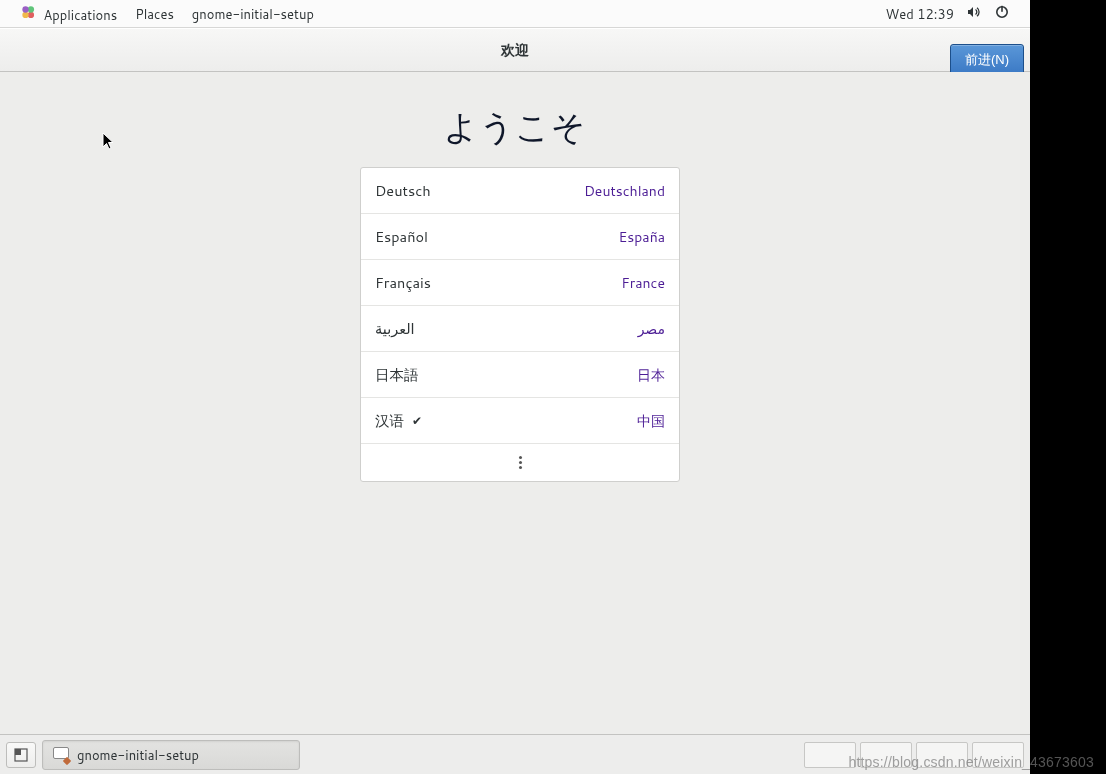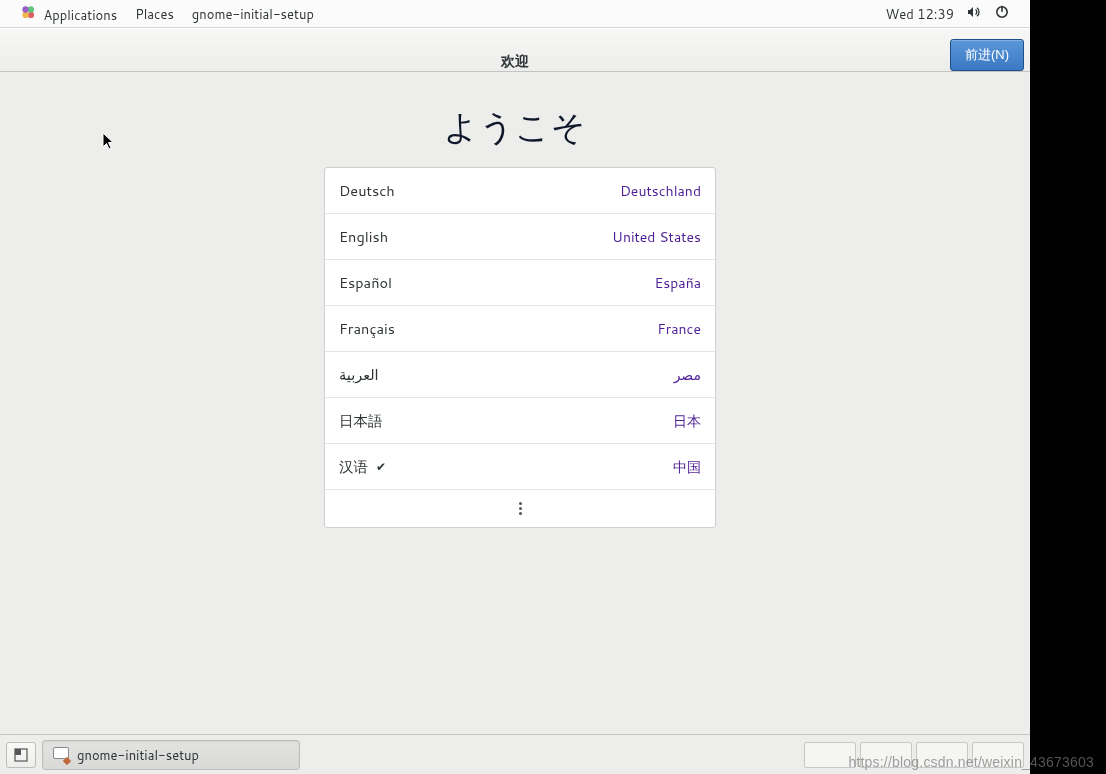--- a/index.html
+++ b/index.html
@@ -53,21 +53,21 @@
   .panel-item { cursor: default; white-space: nowrap; }
   .vol-icon, .power-icon { width: 16px; height: 16px; fill: #2e3436; }
 
   
   .header-bar {
     height: 44px;
     background: linear-gradient(#f7f7f6, #ededec);
     border-top: 1px solid #ffffff;
     border-bottom: 1px solid #c3c3c1;
     display: flex;
-    align-items: flex-end;
+    align-items: center;
     position: relative;
     padding: 0 6px;
   }
   .header-title {
     position: absolute;
     left: 50%;
     transform: translateX(-50%);
     font-weight: bold;
     font-size: 14px;
   }
@@ -98,21 +98,21 @@
     padding-top: 30px;
   }
   .big-title {
     font-size: 34px;
     font-weight: 300;
     color: #0f172a;
     margin-bottom: 16px;
     letter-spacing: 1px;
   }
   .lang-list {
-    width: 392px;
+    width: 320px;
     background: #fff;
     border: 1px solid #cfcfcd;
     border-radius: 3px;
     overflow: hidden;
     margin-left: 10px;
   }
   .lang-row {
     display: flex;
     align-items: center;
     justify-content: space-between;
@@ -277,26 +277,20 @@
 
     <div class="lang-list">
       <div class="lang-row">
         <div class="lang-left">
             <span>Deutsch</span>
           </div>
         <div class="lang-right">Deutschland</div>
       </div>
       <div class="lang-row">
         <div class="lang-left">
-            <span>English</span>
-          </div>
-        <div class="lang-right">United States</div>
-      </div>
-      <div class="lang-row">
-        <div class="lang-left">
             <span>Español</span>
           </div>
         <div class="lang-right">España</div>
       </div>
       <div class="lang-row">
         <div class="lang-left">
             <span>Français</span>
           </div>
         <div class="lang-right">France</div>
       </div>

